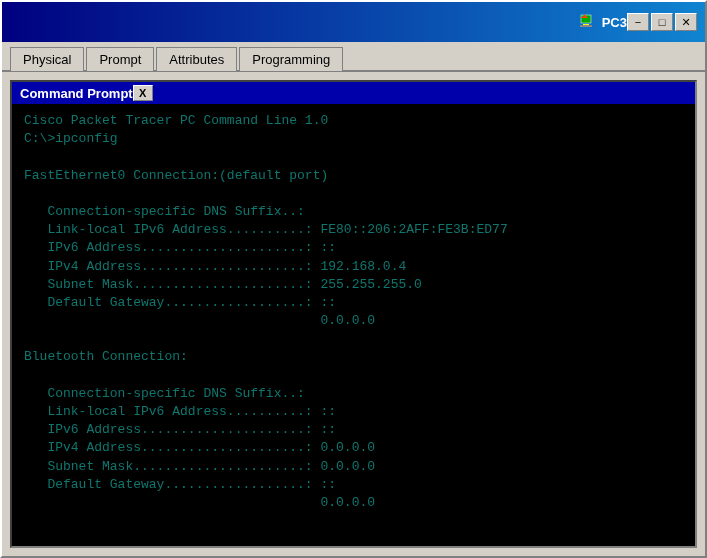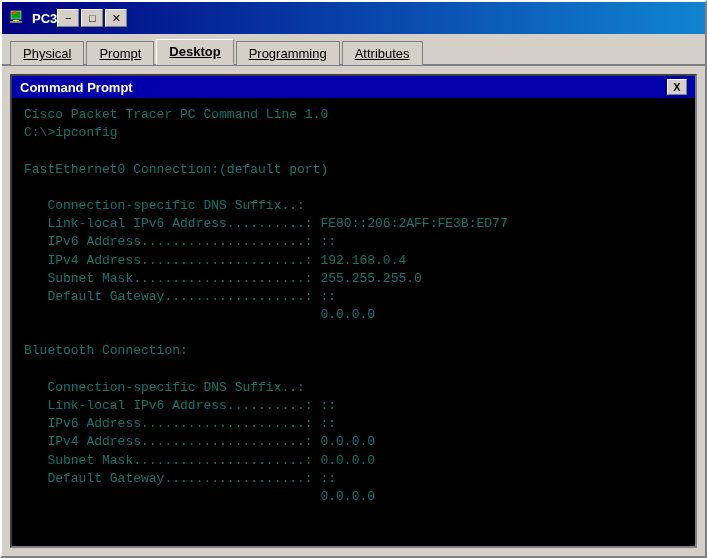--- a/index.html
+++ b/index.html
@@ -18,24 +18,24 @@
       border: 2px solid #808080;
       border-top-color: #ffffff;
       border-left-color: #ffffff;
       display: flex;
       flex-direction: column;
       box-shadow: 2px 2px 8px rgba(0,0,0,0.5);
     }
     .title-bar {
       background: linear-gradient(to right, #000080, #1084d0);
       color: white;
-      padding: 12px 8px;
-      display: flex;
-      align-items: center;
-      justify-content: flex-start;
+      padding: 20px 8px;
+      display: flex;
+      align-items: center;
+      justify-content: flex-end;
       height: 32px;
       flex-shrink: 0;
     }
     .title-bar-left {
       display: flex;
       align-items: center;
       gap: 6px;
     }
     .title-icon {
       width: 16px;
@@ -65,21 +65,20 @@
       justify-content: center;
       color: #000;
     }
     .tabs-bar {
       background: #d4d0c8;
       display: flex;
       align-items: flex-end;
       padding: 4px 8px 0;
       border-bottom: 2px solid #808080;
       flex-shrink: 0;
-      text-decoration: underline;
     }
     .tab {
       padding: 4px 12px;
       font-size: 13px;
       cursor: pointer;
       border: 1px solid #808080;
       border-bottom: none;
       background: #d4d0c8;
       margin-right: 2px;
       position: relative;
@@ -109,21 +108,21 @@
       display: flex;
       flex-direction: column;
       overflow: hidden;
     }
     .cmd-title-bar {
       background: #0000aa;
       color: white;
       padding: 3px 8px;
       display: flex;
       align-items: center;
-      justify-content: space-between;
+      justify-content: flex-start;
       flex-shrink: 0;
     }
     .cmd-title-text {
       font-size: 13px;
       font-weight: bold;
     }
     .cmd-close-btn {
       background: #d4d0c8;
       border: 1px solid;
       border-top-color: #ffffff;
@@ -172,28 +171,25 @@
     </div>
   </div>
 
   <div class="tabs-bar">
     <div class="tab">
       <span>Physical</span>
     </div>
     <div class="tab">
       <span>Prompt</span>
     </div>
-    <div class="tab active">
-      <span>Desktop</span>
+    <div class="tab">
+      <span>Attributes</span>
     </div>
     <div class="tab">
       <span>Programming</span>
-    </div>
-    <div class="tab">
-      <span>Attributes</span>
     </div>
   </div>
 
   <div class="window-body">
     <div class="cmd-window">
       <div class="cmd-title-bar">
         <span class="cmd-title-text">Command Prompt</span>
         <button class="cmd-close-btn">X</button>
       </div>
       <div class="cmd-content">Cisco Packet Tracer PC Command Line 1.0

